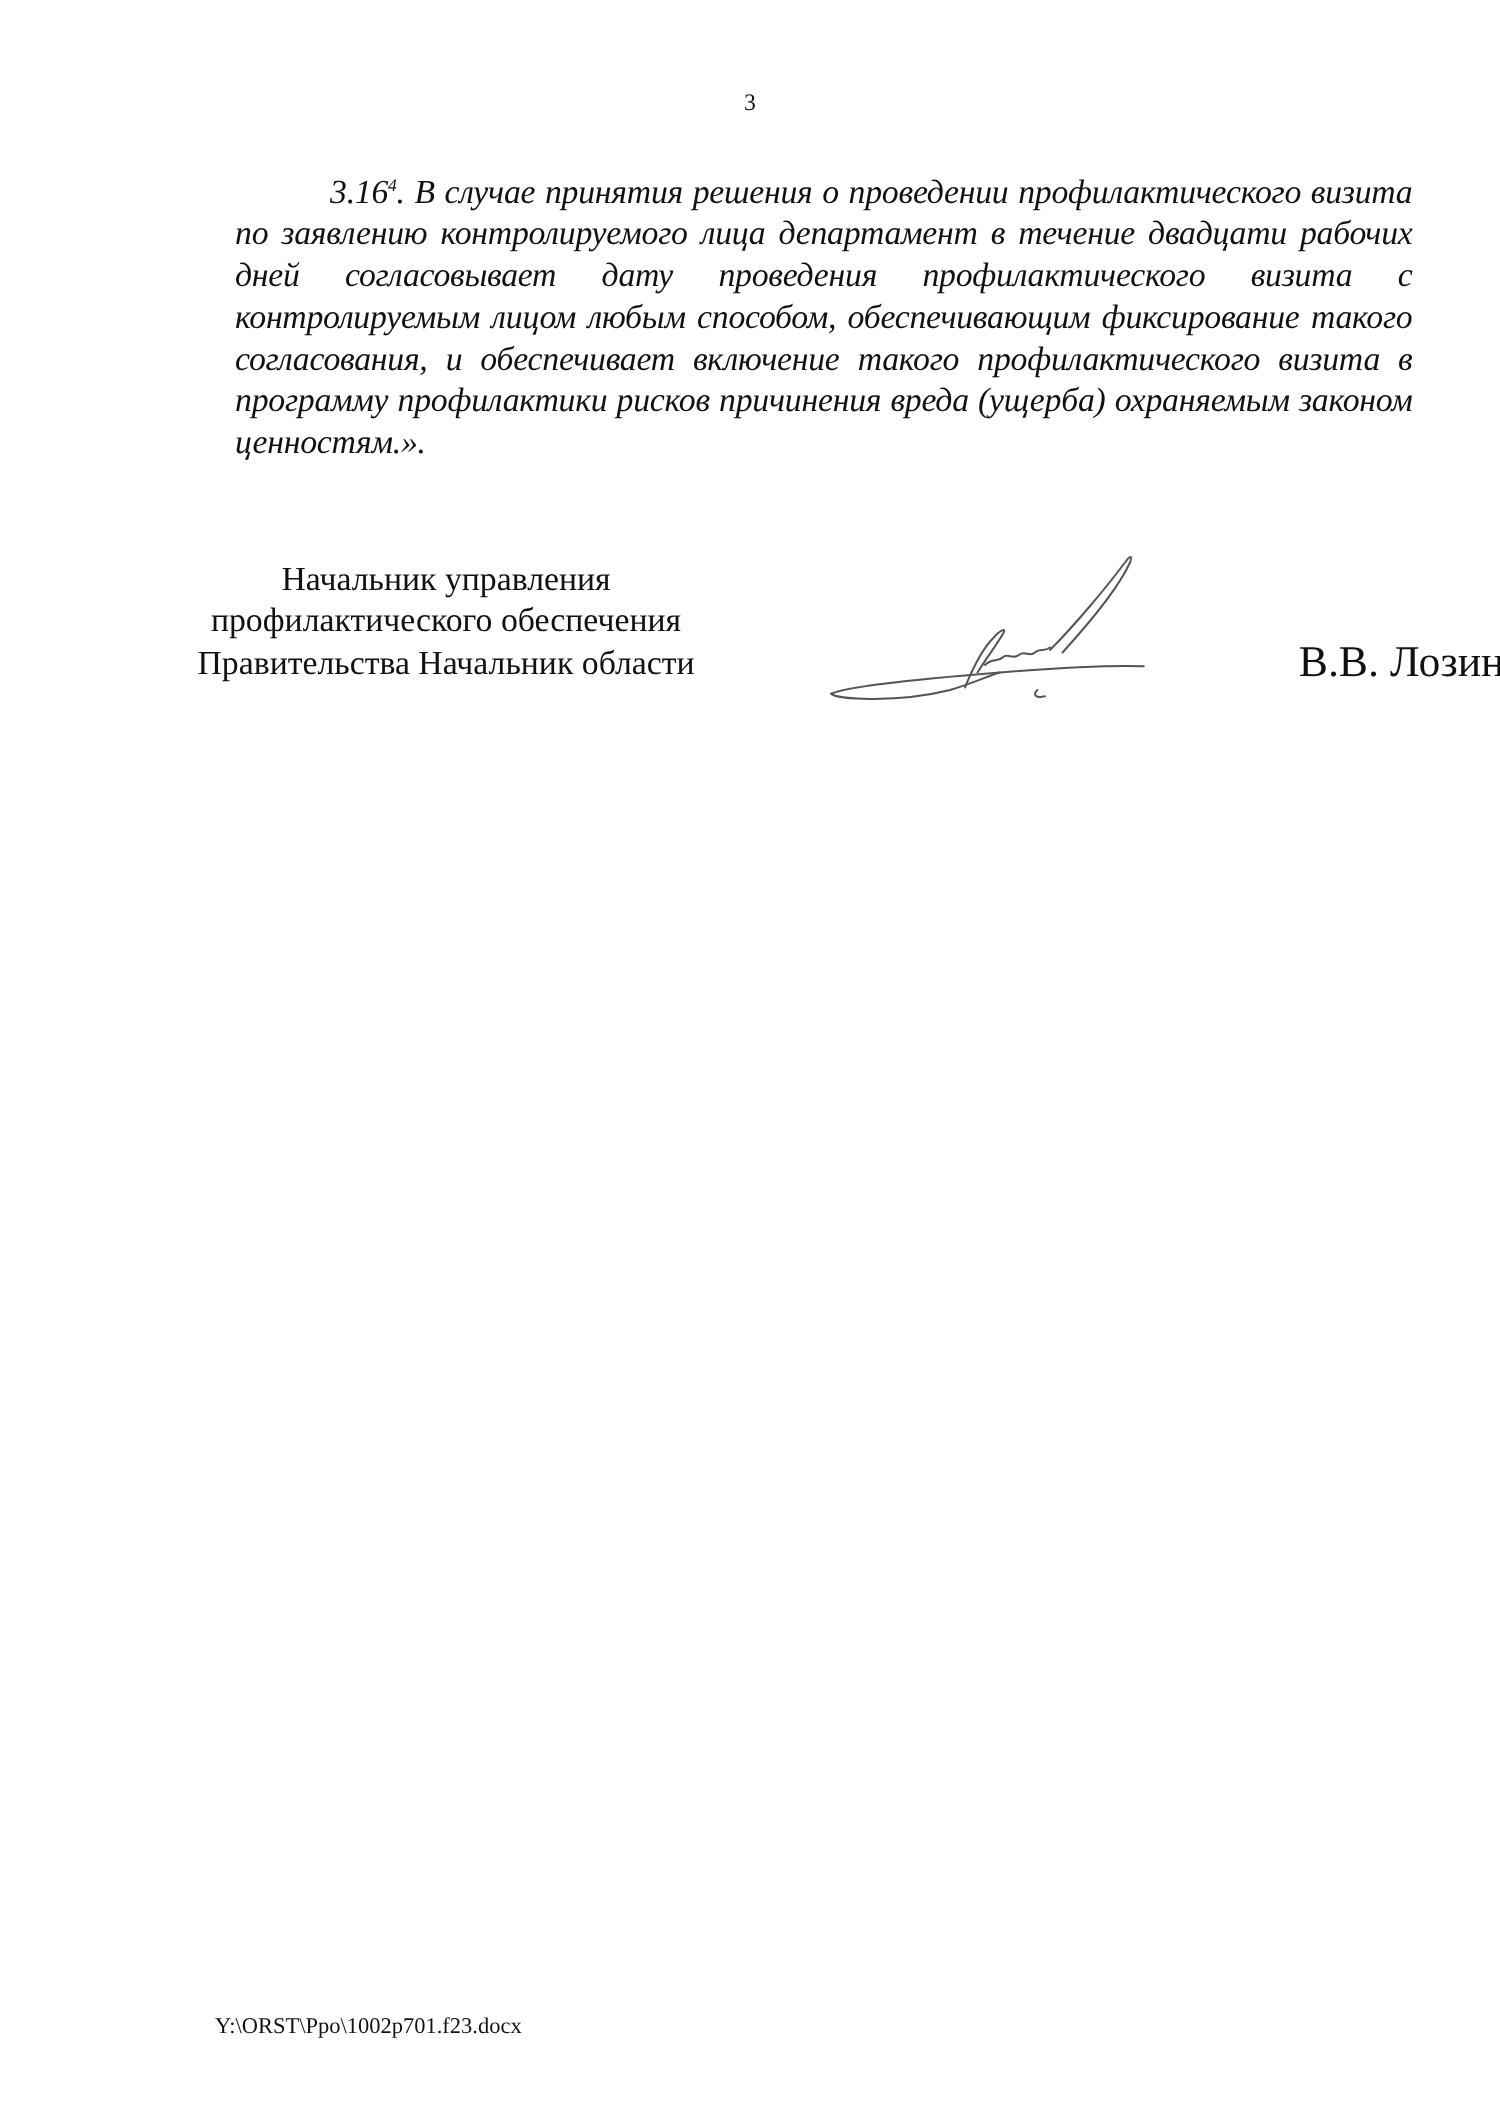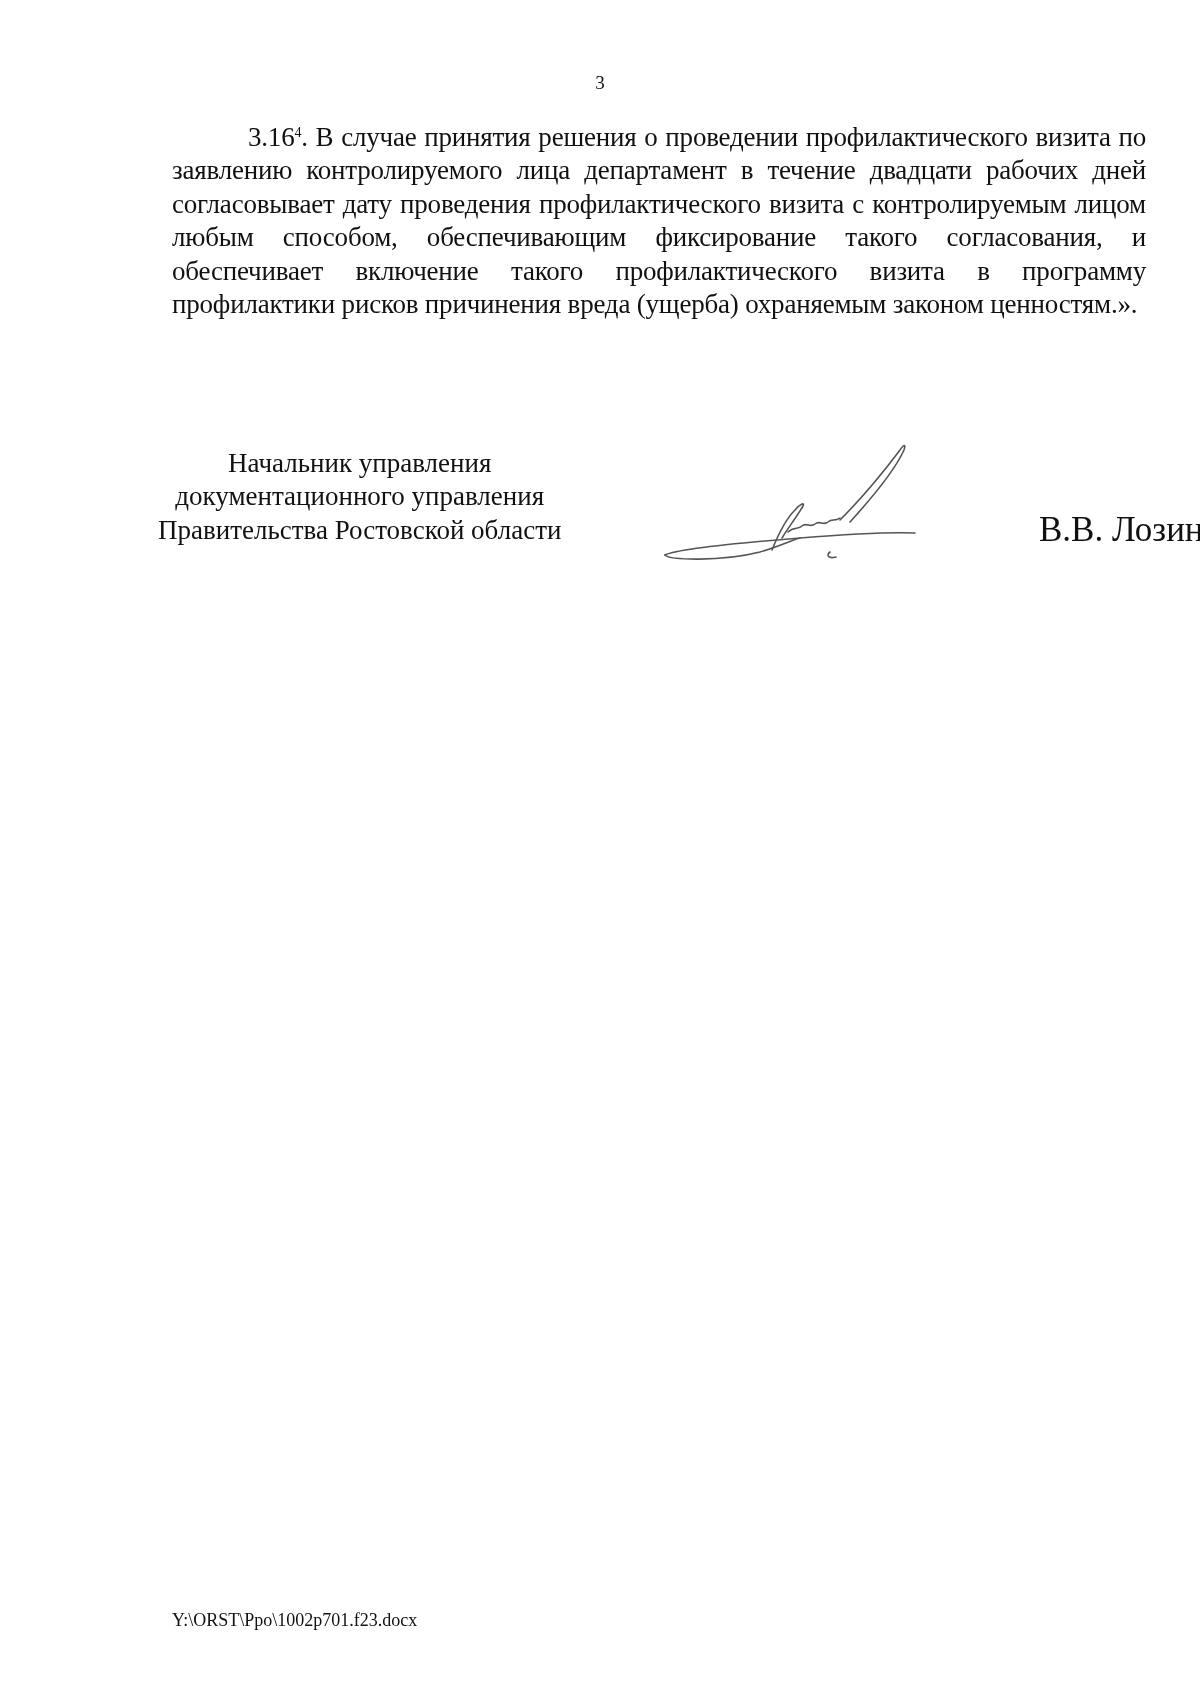--- a/index.html
+++ b/index.html
@@ -2,41 +2,41 @@
 <html><head>
   <meta charset="utf-8">
   <style>
     html, body { margin: 0; padding: 0; background: #ffffff; }
     body { width: 1200px; height: 1698px; position: relative; overflow: hidden;
            font-family: "Liberation Serif", "DejaVu Serif", serif; color: #111; }
     .page-number { position: absolute; top: 72px; left: 0; width: 1200px; text-align: center;
                    font-size: 19px; }
     .body-text { position: absolute; top: 121px; left: 172px; width: 974px;
                  font-size: 27px; line-height: 33.4px; text-align: justify; letter-spacing: -0.2px; }
-    .body-text p { margin: 0; text-indent: 76px; }
+    .body-text p { margin: 16px; text-indent: 76px; font-style: italic; }
     .body-text sup { font-size: 14px; vertical-align: 9px; line-height: 0; }
     .sign-block { position: absolute; top: 447px; left: 158px; font-size: 27px; line-height: 33.4px; text-align: center; }
     .sign-block div { white-space: nowrap; }
     .signer-name { position: absolute; top: 513px; left: 1039px; font-size: 35px; line-height: 33.4px; white-space: nowrap; }
     .signature { position: absolute; top: 440px; left: 660px; width: 300px; height: 130px; }
     .footer-path { position: absolute; top: 1610px; left: 172px; font-size: 18px; white-space: nowrap; text-align: right; }
   </style>
 </head>
 <body>
 
 <div class="page-number">3</div>
 
 <div class="body-text">
   <p><span>3.16</span><sup>4</sup><span>. В случае принятия решения о проведении профилактического визита по заявлению контролируемого лица департамент в течение двадцати рабочих дней согласовывает дату проведения профилактического визита с контролируемым лицом любым способом, обеспечивающим фиксирование такого согласования, и обеспечивает включение такого профилактического визита в программу профилактики рисков причинения вреда (ущерба) охраняемым законом ценностям.».</span></p>
 </div>
 
 <div class="sign-block">
   <div>Начальник управления</div>
-  <div>документационного управления</div>
-  <div>Правительства Ростовской области</div>
+  <div>профилактического обеспечения</div>
+  <div>Правительства Начальник области</div>
 </div>
 
 <div class="signature">
   <svg width="300" height="130" viewBox="0 0 300 130">
     <g fill="none" stroke="#555" stroke-width="1.6" stroke-linecap="round">
       <path d="M5 115 C 20 108, 90 102, 140 98 C 190 94, 230 92, 255 93"></path>
       <path d="M5 115 C 10 120, 60 122, 100 112 C 120 106, 132 100, 140 98"></path>
       <path d="M112 110 C 118 95, 125 80, 135 70 C 140 64, 145 62, 143 66 C 138 75, 128 88, 122 98"></path>
       <path d="M128 92 C 134 86, 138 90, 142 86 C 146 82, 150 88, 155 84 C 160 80, 163 86, 168 82 C 172 78, 175 82, 180 78"></path>
       <path d="M180 80 C 200 60, 225 30, 240 10 C 244 4, 246 4, 244 10 C 235 30, 210 60, 190 82"></path>

